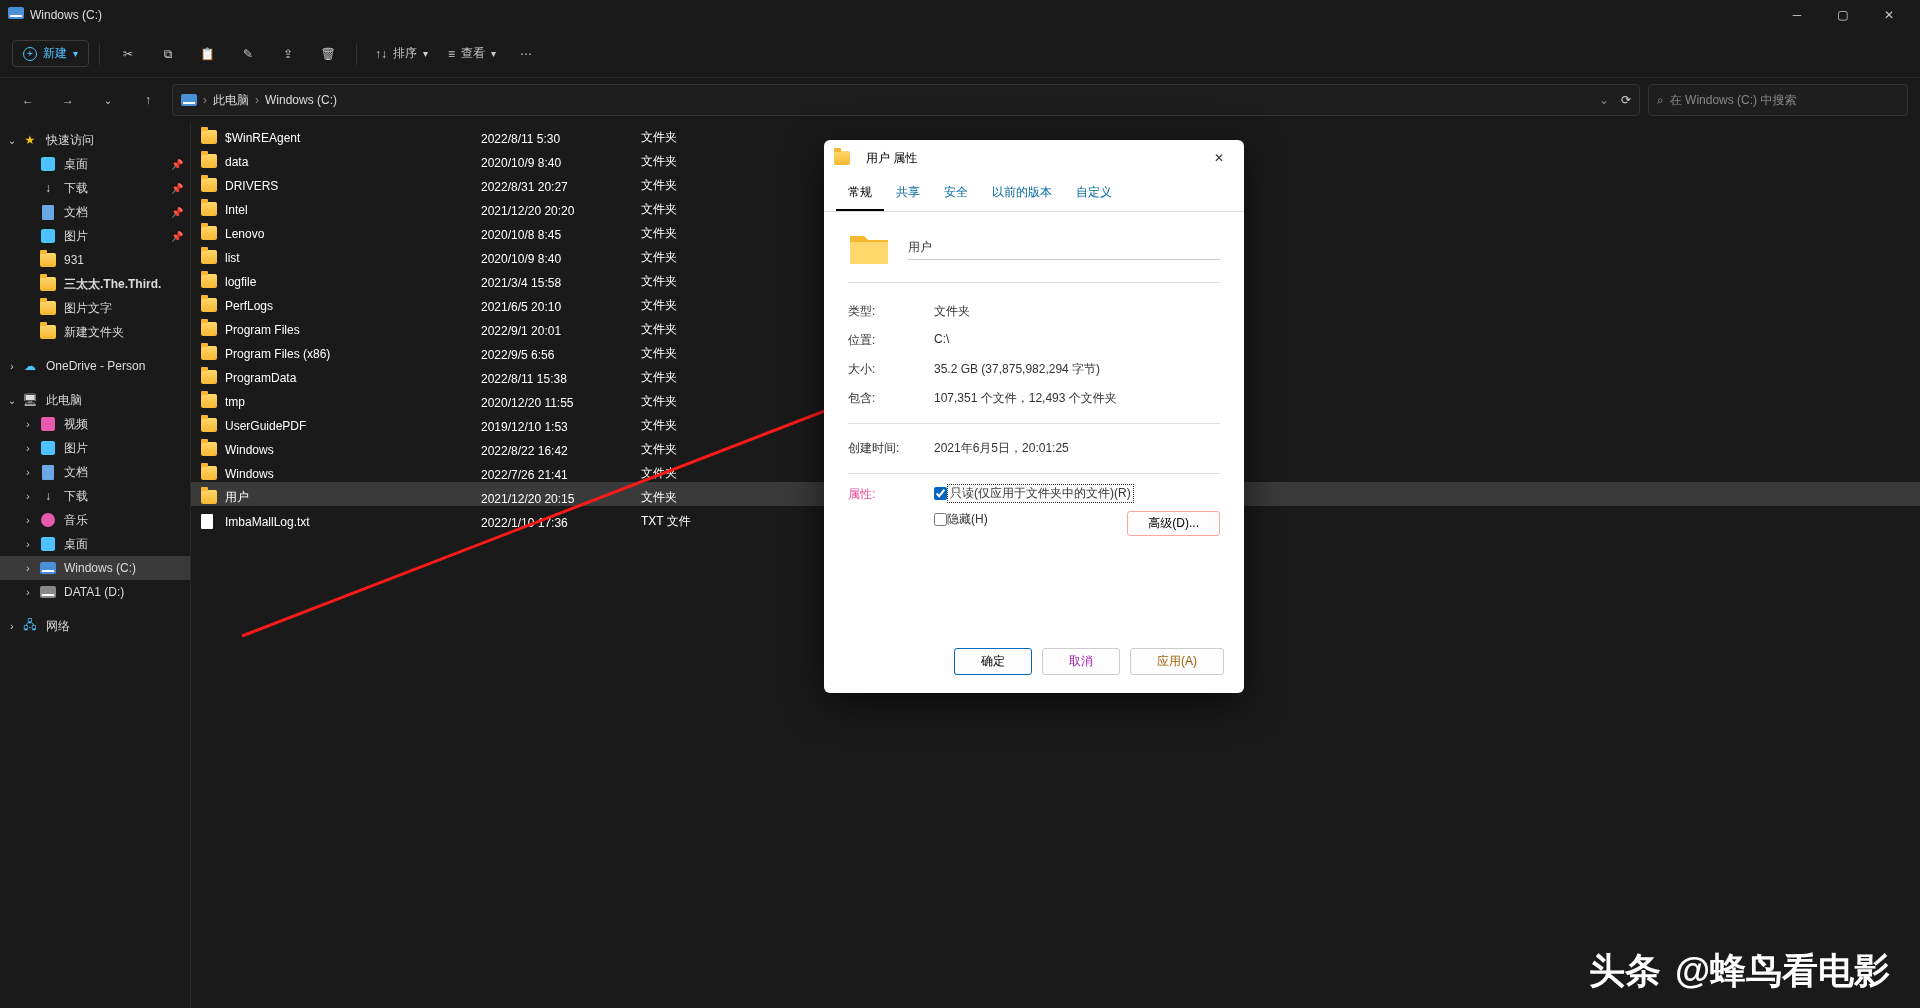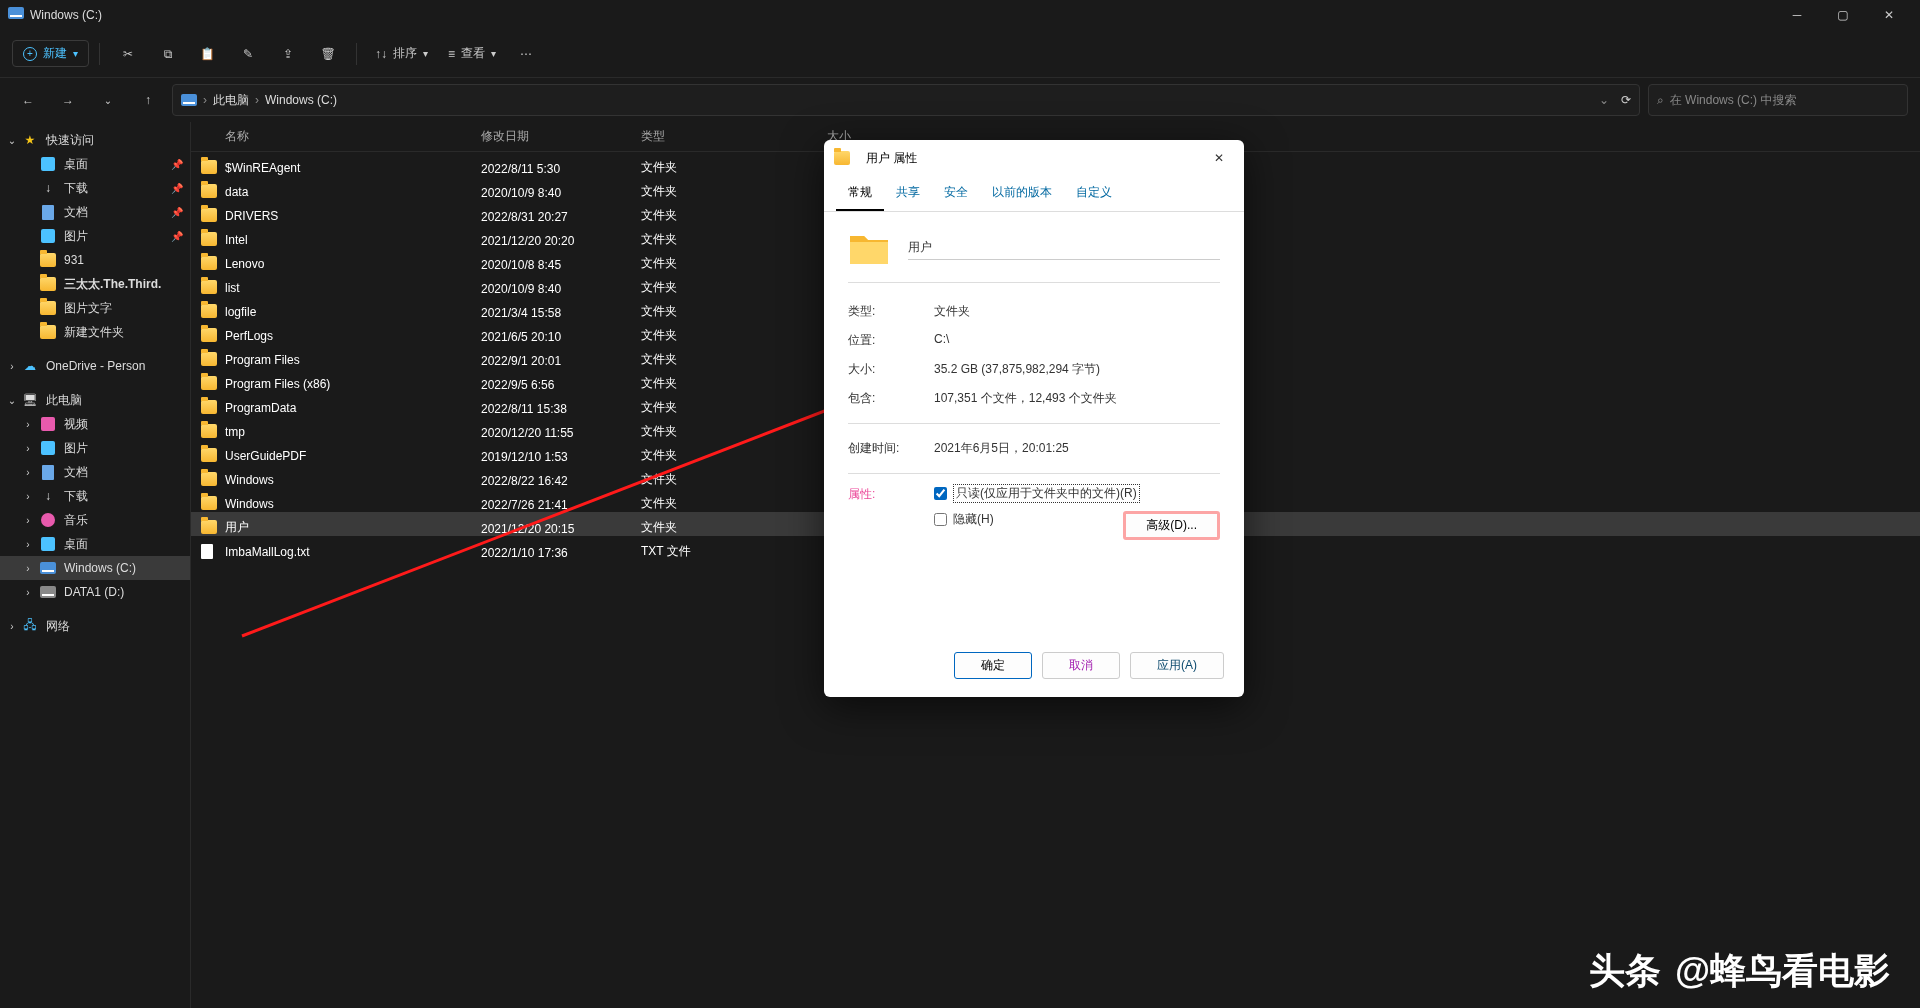--- a/index.html
+++ b/index.html
@@ -68,26 +68,26 @@
 .dlg-head { display: flex; align-items: center; gap: 18px; padding-bottom: 16px; border-bottom: 1px solid #ddd; margin-bottom: 14px; }
 .big-folder { width: 42px; height: 36px; }
 .dlg-name-input { flex: 1; border: none; border-bottom: 1px solid #ccc; padding: 4px 0; font-size: 12px; outline: none; color: #333; }
 .dlg-row { display: flex; padding: 6px 0; }
 .dlg-row .k { width: 86px; color: #333; }
 .dlg-row .v { flex: 1; color: #333; }
 .dlg-hr { height: 1px; background: #ddd; margin: 10px 0; }
 .dlg-attr { display: flex; align-items: flex-start; }
 .dlg-attr .k { width: 86px; color: #ec4899; padding-top: 2px; }
 .dlg-attr .opts { flex: 1; }
-.dlg-attr label { display: flex; align-items: center; gap: 6px; color: #333; margin-bottom: 8px; }
-.adv-btn { float: right; padding: 3px 20px; border: 3px solid #fca5a5; background: #fdfdfd; border-radius: 3px; font-size: 12px; }
+.dlg-attr label { display: flex; align-items: center; color: #333; margin-bottom: 8px; }
+.adv-btn { float: right; padding: 3px 20px; border: 1px solid #fca5a5; background: #fdfdfd; border-radius: 3px; font-size: 12px; }
 .dlg-foot { display: flex; justify-content: flex-end; gap: 10px; padding: 14px 20px 18px; }
 .dlg-btn { padding: 4px 26px; border: 1px solid #ccc; background: #fdfdfd; border-radius: 3px; font-size: 12px; color: #a21caf; }
 .dlg-btn.primary { border-color: #0067c0; color: #000; }
-.dlg-btn.disabled { color: #0c4a6e; }
+.dlg-btn.disabled { color: #a16207; }
 
 
 .arrow { position: absolute; pointer-events: none; }
 
 
 .watermark { position: absolute; right: 30px; bottom: 12px; color: #fff; font-size: 36px; font-weight: 600; display: flex; align-items: center; gap: 14px; }
 .wm-logo { color: #fff; font-weight: 700; }
 
 
 .folder-ico { width: 16px; height: 14px; background: linear-gradient(#ffd76a,#f7b731); border-radius: 2px; position: relative; display: inline-block; }
@@ -305,29 +305,20 @@
       </div>
     <div class="sb-gap"></div>
     <div class="sb-item l1">
         <span class="chev">›</span>
         <span class="ico net-ico"></span>
         <span>网络</span>
       </div>
   </div>
 
   <div class="filepane">
-    <div class="fh">
-      <div class="col-name">
-          <span style="width:16px;"></span>
-          <span>名称</span>
-        </div>
-      <div class="col-date">修改日期</div>
-      <div class="col-type">类型</div>
-      <div class="col-size">大小</div>
-    </div>
     <div id="file-rows">
         <div class="fr">
           <div class="col-name">
             <span class="fico"><span class="folder-ico"></span></span>
             <span>$WinREAgent</span>
           </div>
           <div class="col-date">2022/8/11 5:30</div>
           <div class="col-type">文件夹</div>
           <div class="col-size"></div>
         </div>

